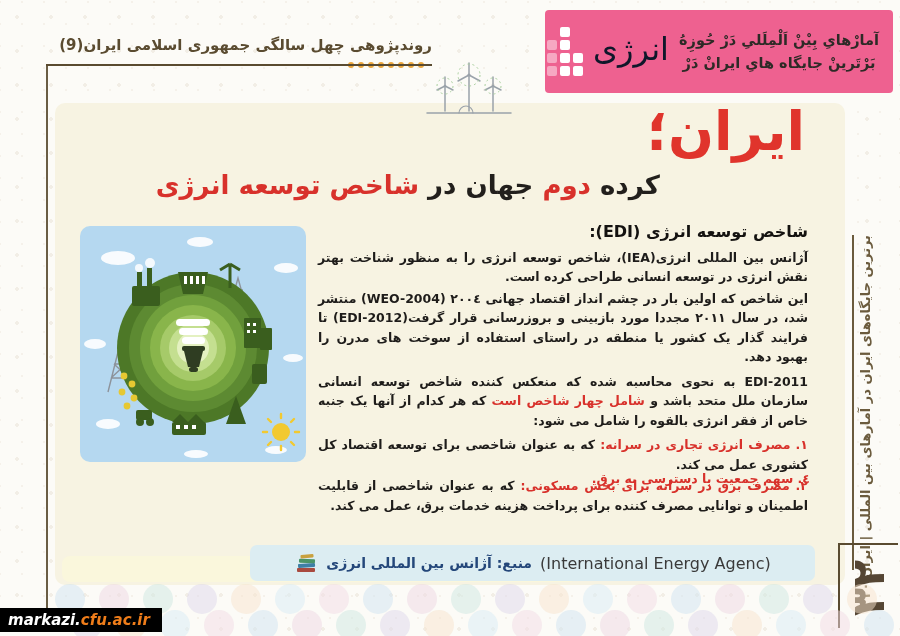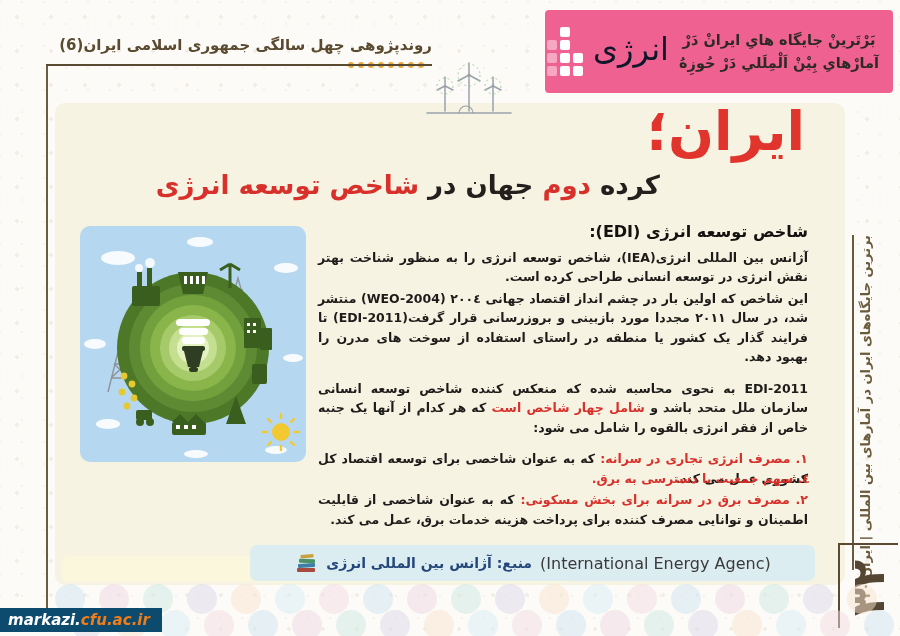--- a/index.html
+++ b/index.html
@@ -39,21 +39,21 @@
   .headline{right:95px;top:104px;direction:rtl;font-size:54px;font-weight:bold;color:#e0342c;line-height:1.05;}
   .subtitle{right:240px;top:170px;direction:rtl;font-size:26px;font-weight:bold;color:#221f1c;white-space:nowrap;}
   .red{color:#d8312b;}
   
   .illus{left:80px;top:226px;width:226px;height:236px;background:#b5d8f0;border-radius:10px;overflow:hidden;}
   
   .col-text{left:318px;top:220px;width:490px;direction:rtl;text-align:justify;text-align-last:right;
     color:#1e1c1a;font-size:12.5px;font-weight:bold;line-height:1.56;}
   .col-text h2{margin:0 0 3px 0;font-size:16px;color:#141210;}
   .col-text p{margin:0 0 2px 0;}
-  .col-text p.gap{margin-top:12px;}
+  .col-text p.gap{margin-top:5px;}
   .wide-text{left:125px;top:468px;width:685px;direction:rtl;text-align:right;
     color:#1e1c1a;font-size:12.5px;font-weight:bold;line-height:1.75;}
   
   .srcbar{left:250px;top:545px;width:565px;height:36px;background:#dcedf2;border-radius:7px;
     display:flex;flex-direction:row-reverse;align-items:center;justify-content:center;gap:8px;direction:rtl;}
   .srcbar .fa{color:#24477a;font-weight:bold;font-size:14px;}
   .srcbar .lat{color:#3a3a3a;font-size:16px;direction:ltr;unicode-bidi:embed;}
   
   .side-rot{left:852px;top:235px;width:335px;height:26px;transform-origin:0 0;
     transform:rotate(-90deg) translateX(-335px);
@@ -62,38 +62,38 @@
   .pagenum{left:838px;top:552px;width:60px;height:72px;display:flex;align-items:center;justify-content:center;}
   .pagenum span{transform:rotate(-90deg);font-size:46px;font-weight:bold;color:#554634;line-height:1;}
   
   .turbines{left:413px;top:60px;width:112px;height:60px;}
   
   .dots-row{left:55px;width:845px;height:30px;display:flex;gap:14px;overflow:hidden;}
   .r1{top:584px;}
   .r2{top:610px;left:72px;}
   .pdot{display:block;width:30px;height:30px;border-radius:50%;flex:0 0 auto;opacity:.5;}
   
-  .wm{left:0;top:608px;height:24px;background:#0c4a6e;display:flex;align-items:center;
+  .wm{left:0;top:608px;height:24px;background:#000000;display:flex;align-items:center;
     padding:0 12px 0 8px;font-style:italic;font-weight:bold;font-size:15px;z-index:9;}
   .wm .w1{color:#fff;}
   .wm .w2{color:#ef7d1a;}
 </style>
 </head>
 <body>
 
 <div class="abs series">
-  <span>روندپژوهی چهل سالگی جمهوری اسلامی ایران(6)</span><span class="dots"><i></i><i></i><i></i><i></i><i></i><i></i><i></i><i></i></span>
+  <span>روندپژوهی چهل سالگی جمهوری اسلامی ایران(9)</span><span class="dots"><i></i><i></i><i></i><i></i><i></i><i></i><i></i><i></i></span>
 </div>
 <div class="abs hline-top"></div>
 <div class="abs vline-left"></div>
 
 <div class="abs banner">
   <div class="lines">
+    <div>آمارْهایِ بِیْنْ اَلْمِلَلیِ دَرْ حُوزِهُ</div>
     <div>بَرْتَرینْ جایگاه هایِ ایرانْ دَرْ</div>
-    <div>آمارْهایِ بِیْنْ اَلْمِلَلیِ دَرْ حُوزِهُ</div>
   </div>
   <div class="brand">انرژی</div>
   <div class="sq-icon">
     <div class="col faint">
         <b></b>
         <b></b>
         <b></b>
       </div>
     <div class="col">
         <b></b>
@@ -214,21 +214,21 @@
       <rect x="102" y="120" width="23" height="5" rx="2" fill="#2f3d22"></rect>
       <path d="M104 125 L123 125 L119 141 L108 141 Z" fill="#2f3d22"></path>
       <rect x="109" y="141" width="9" height="5" rx="2.5" fill="#2f3d22"></rect>
     </g>
   </svg>
 </div>
 
 <div class="abs col-text">
   <h2><span>شاخص توسعه انرژی </span><span dir="ltr">(EDI)</span><span>:</span></h2>
   <p>آژانس بین المللی انرژی(IEA)، شاخص توسعه انرژی را به منظور شناخت بهتر نقش انرژی در توسعه انسانی طراحی کرده است.</p>
-  <p>این شاخص که اولین بار در چشم انداز اقتصاد جهانی ۲۰۰٤ (WEO-2004) منتشر شد، در سال ۲۰۱۱ مجددا مورد بازبینی و بروزرسانی قرار گرفت(EDI-2011) تا فرایند گذار یک کشور یا منطقه در راستای استفاده از سوخت های مدرن را بهبود دهد.</p>
+  <p>این شاخص که اولین بار در چشم انداز اقتصاد جهانی ۲۰۰٤ (WEO-2004) منتشر شد، در سال ۲۰۱۱ مجددا مورد بازبینی و بروزرسانی قرار گرفت(EDI-2012) تا فرایند گذار یک کشور یا منطقه در راستای استفاده از سوخت های مدرن را بهبود دهد.</p>
   <p class="gap">
     <span>EDI-2011 به نحوی محاسبه شده که منعکس کننده شاخص توسعه انسانی سازمان ملل متحد باشد و </span><span class="red">شامل چهار شاخص است</span><span> که هر کدام از آنها یک جنبه خاص از فقر انرژی بالقوه را شامل می شود:</span>
   </p>
   <p class="gap"><span class="red">۱. مصرف انرژی تجاری در سرانه:</span><span> که به عنوان شاخصی برای توسعه اقتصاد کل کشوری عمل می کند.</span></p>
   <p><span class="red">۲. مصرف برق در سرانه برای بخش مسکونی:</span><span> که به عنوان شاخصی از قابلیت اطمینان و توانایی مصرف کننده برای پرداخت هزینه خدمات برق، عمل می کند.</span></p>
 </div>
 <div class="abs wide-text">
   <p style="margin:0"><span class="red">٤. سهم جمعیت با دسترسی به برق.</span><span></span></p>
 </div>
 

